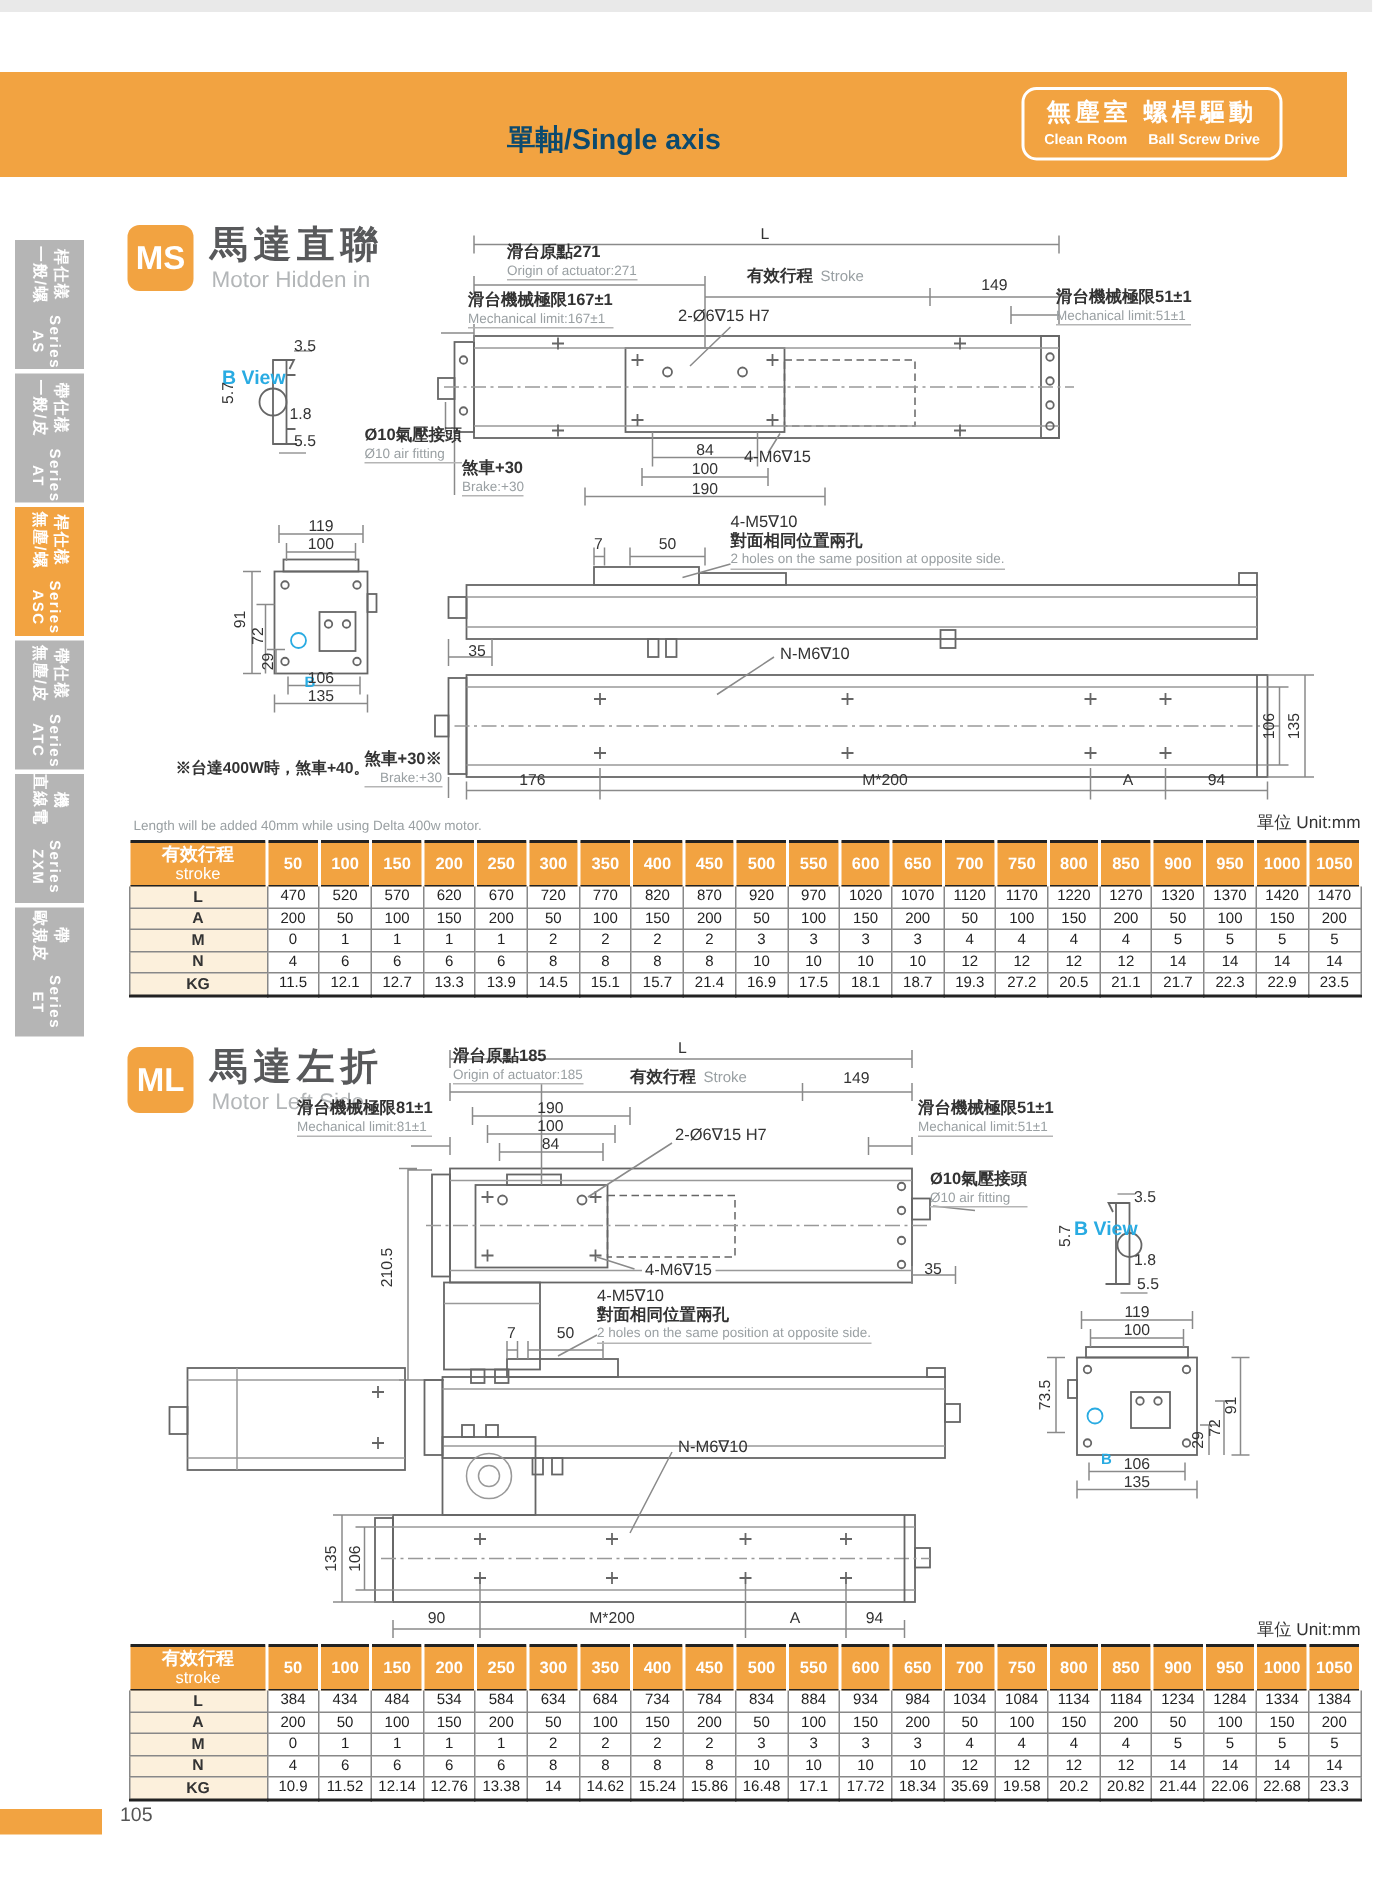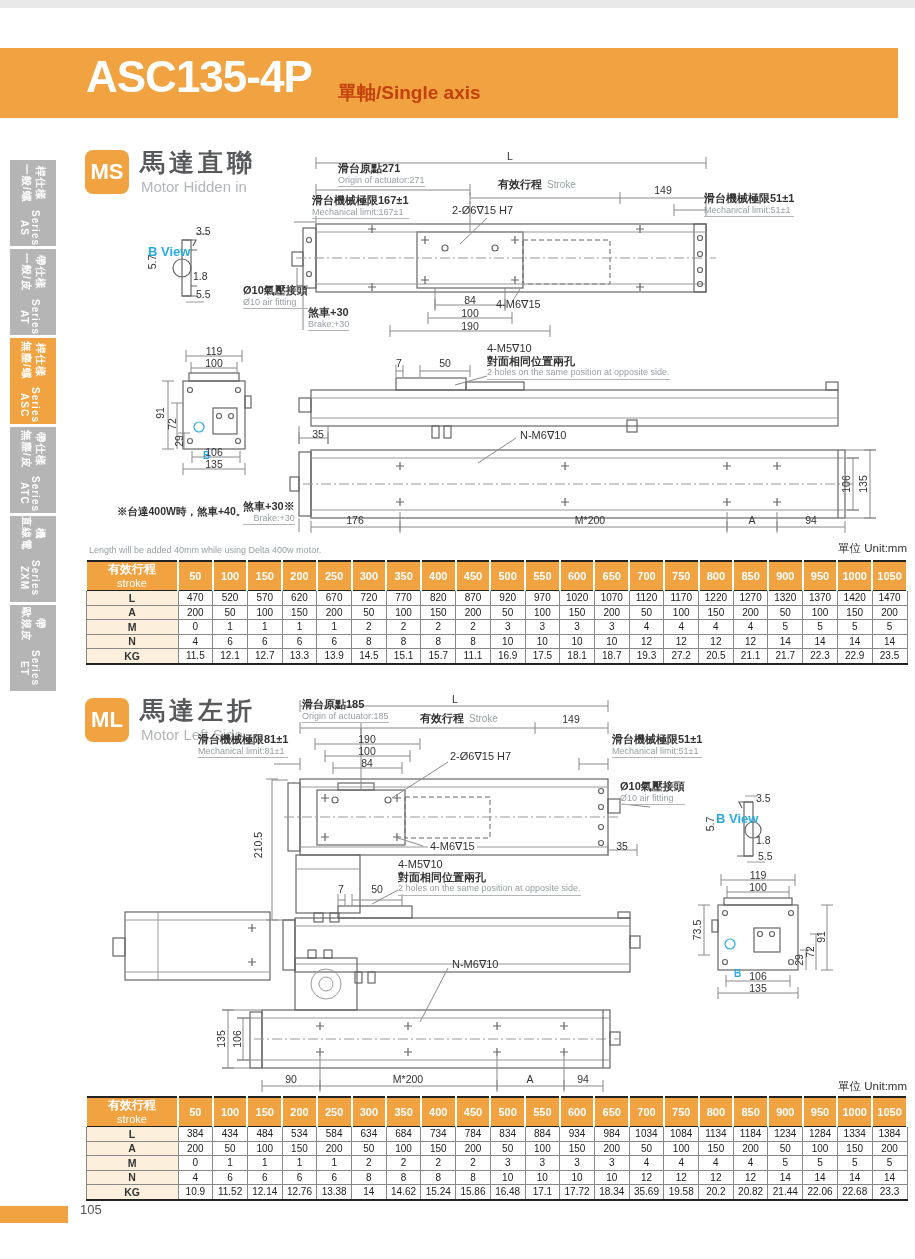--- a/index.html
+++ b/index.html
@@ -2,21 +2,21 @@
 <html><head>
 <meta charset="utf-8">
 <style>
   html,body{margin:0;padding:0;background:#fff;}
   .page{position:relative;width:915px;height:1259px;background:#fff;overflow:hidden;
         font-family:"Liberation Sans",sans-serif;}
   .topstrip{position:absolute;left:0;top:0;width:915px;height:8px;background:#e9e9e9;}
   
   .banner{position:absolute;left:0;top:48px;width:898px;height:70px;background:#F2A341;}
   .model{position:absolute;left:86px;top:52px;font-size:44px;font-weight:bold;color:#fff;letter-spacing:-1px;}
-  .axis-sub{position:absolute;left:338px;top:80px;font-size:19px;font-weight:bold;color:#c2410c;}
+  .axis-sub{position:absolute;left:338px;top:80px;font-size:19px;font-weight:bold;color:#0c4a6e;}
   .badge{position:absolute;right:60px;top:58px;border:2px solid #fff;border-radius:10px;
          padding:5px 13px 6px;color:#fff;text-align:center;}
   .badge .b1{font-size:16px;font-weight:bold;letter-spacing:3px;}
   .badge .b2{font-size:9.5px;font-weight:bold;display:flex;gap:14px;justify-content:center;margin-top:2px;}
   
   .tab{position:absolute;left:10px;width:46px;height:86px;background:#b5b5b5;display:flex;
        align-items:center;justify-content:center;cursor:pointer;}
   .tab.active{background:#F2A341;}
   .tab .vtxt{writing-mode:vertical-lr;text-orientation:sideways;color:#fff;text-align:center;
        display:flex;gap:3px;}
@@ -62,22 +62,28 @@
   .footbar{position:absolute;left:0;top:1206px;width:68px;height:17px;background:#F2A341;}
   .pageno{position:absolute;left:80px;top:1202px;font-size:13px;color:#555;}
 </style>
 </head>
 <body>
 
 <div class="page">
   <div class="topstrip"></div>
 
   <div class="banner"></div>
-  <div class="model">ASC135-4P</div>
   <div class="axis-sub">單軸/Single axis</div>
+  <div class="badge">
+    <div class="b1">無塵室 螺桿驅動</div>
+    <div class="b2">
+      <span>Clean Room</span>
+      <span>Ball Screw Drive</span>
+    </div>
+  </div>
 
   <div id="sidebar">
       <div class="tab" style="top: 160px;">
         <div class="vtxt">
           <span class="t-zh">一般/螺桿仕樣</span>
           <span class="t-en">AS Series</span>
         </div>
       </div>
       <div class="tab" style="top: 249px;">
         <div class="vtxt">
@@ -497,21 +503,21 @@
         <tr>
           <th class="rl">KG</th>
           <td>11.5</td>
           <td>12.1</td>
           <td>12.7</td>
           <td>13.3</td>
           <td>13.9</td>
           <td>14.5</td>
           <td>15.1</td>
           <td>15.7</td>
-          <td>11.1</td>
+          <td>21.4</td>
           <td>16.9</td>
           <td>17.5</td>
           <td>18.1</td>
           <td>18.7</td>
           <td>19.3</td>
           <td>27.2</td>
           <td>20.5</td>
           <td>21.1</td>
           <td>21.7</td>
           <td>22.3</td>

